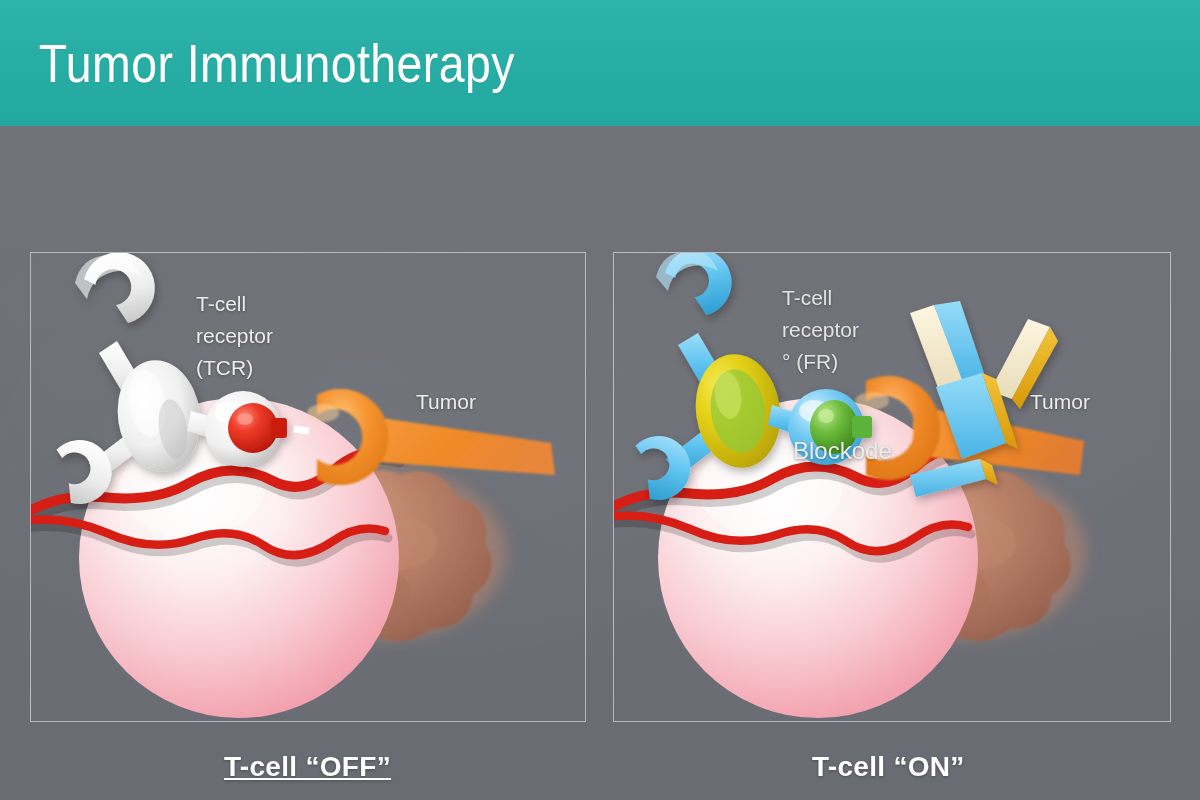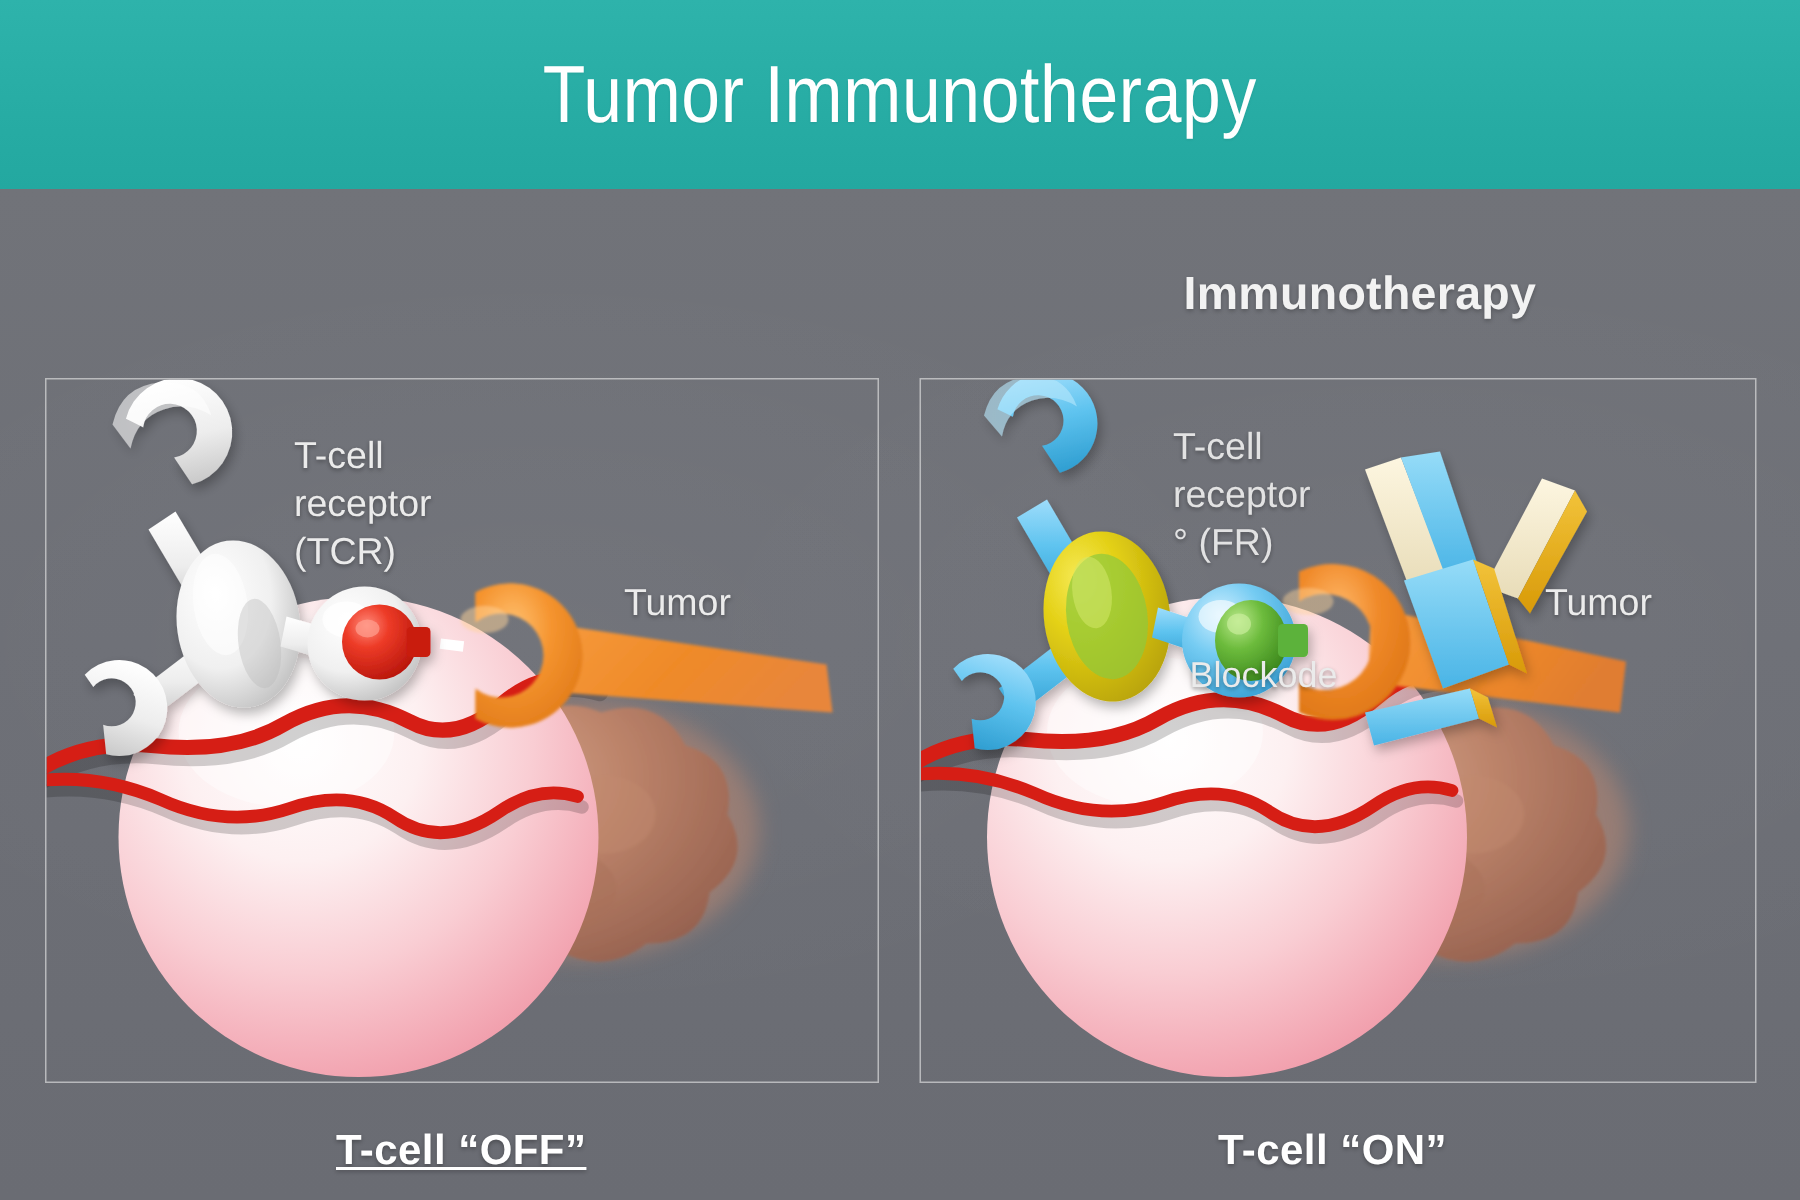--- a/index.html
+++ b/index.html
@@ -8,21 +8,21 @@
     background:#6e7077;
     font-family:"Liberation Sans", sans-serif;
     -webkit-font-smoothing:antialiased;
   }
   #page{position:relative;width:1200px;height:800px;background:#6e7077;}
 
   
   .banner{
     position:absolute;left:0;top:0;width:1200px;height:126px;
     background:linear-gradient(180deg,#2eb3ab 0%,#27aca4 60%,#23a8a0 100%);
-    display:flex;align-items:center;justify-content:center;
+    display:flex;align-items:center;justify-content:flex-start;
   }
   .banner-title{
     color:#ffffff;font-size:54px;font-weight:400;letter-spacing:.5px;
     font-family:"Liberation Sans", sans-serif;
     transform:scaleX(.86);transform-origin:center;
     text-shadow:0 1px 2px rgba(0,0,0,.08);
   }
 
   
   .backdrop{
@@ -56,21 +56,21 @@
   .caption{
     position:absolute;color:#ffffff;font-size:28px;font-weight:700;
     white-space:nowrap;letter-spacing:.3px;
     text-shadow:0 1px 3px rgba(0,0,0,.3);
   }
   #cap-left{left:224px;top:751px;text-decoration:underline;}
   #cap-right{left:812px;top:751px;}
 
   
   .ann{
-    position:absolute;color:#ebebeb;font-size:25px;font-weight:400;
+    position:absolute;color:#ebebeb;font-size:21px;font-weight:400;
     line-height:32px;white-space:pre-line;
     text-shadow:0 1px 3px rgba(0,0,0,.35);
   }
   .ann.blurry{ filter:blur(.5px); opacity:.93; }
   .ann.small{font-size:24px;margin-left:38px;}
 
   #lbl-tcr-left{left:196px;top:288px;}
   #lbl-tumor-left{left:416px;top:386px;}
   #lbl-tcr-right{left:782px;top:282px;}
   #lbl-blockade{left:755px;top:435px;}
@@ -83,21 +83,20 @@
 <body>
 
 <div id="page">
 
   <div class="banner">
     <div class="banner-title">Tumor Immunotherapy</div>
   </div>
 
   <div class="backdrop"></div>
 
-  <div class="col-head" id="head-right">Immunotherapy</div>
 
   <div class="panel" id="panel-left">
     <svg class="panel-svg" width="556" height="470" viewBox="0 0 556 470">
       <defs>
         <radialGradient id="tcellGradL" cx="38%" cy="30%" r="78%">
           <stop offset="0%" stop-color="#ffffff"></stop>
           <stop offset="32%" stop-color="#fdf0f1"></stop>
           <stop offset="62%" stop-color="#f9cdd3"></stop>
           <stop offset="88%" stop-color="#f3a8b4"></stop>
           <stop offset="100%" stop-color="#ef97a6"></stop>

